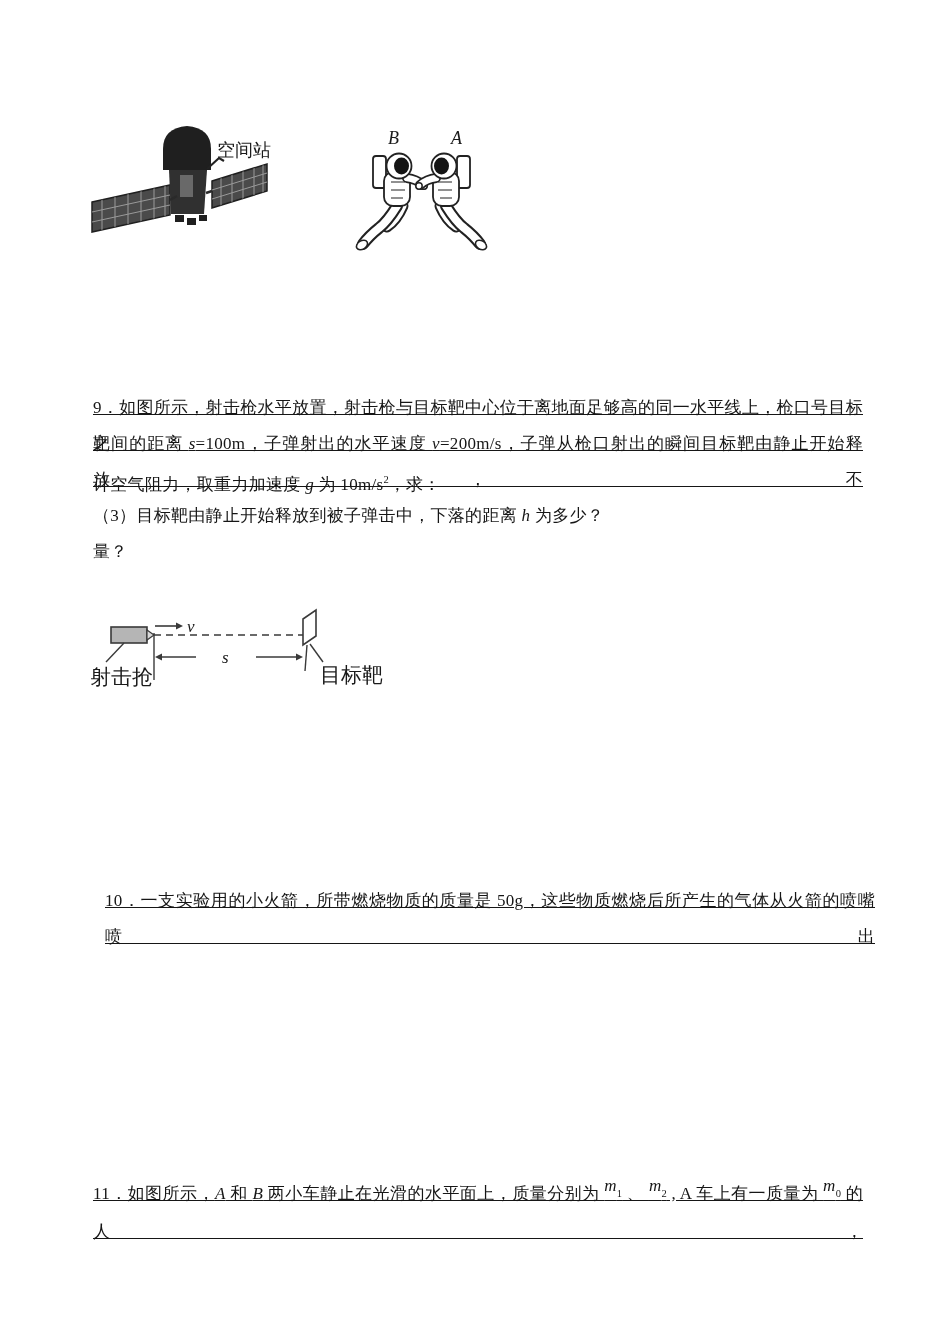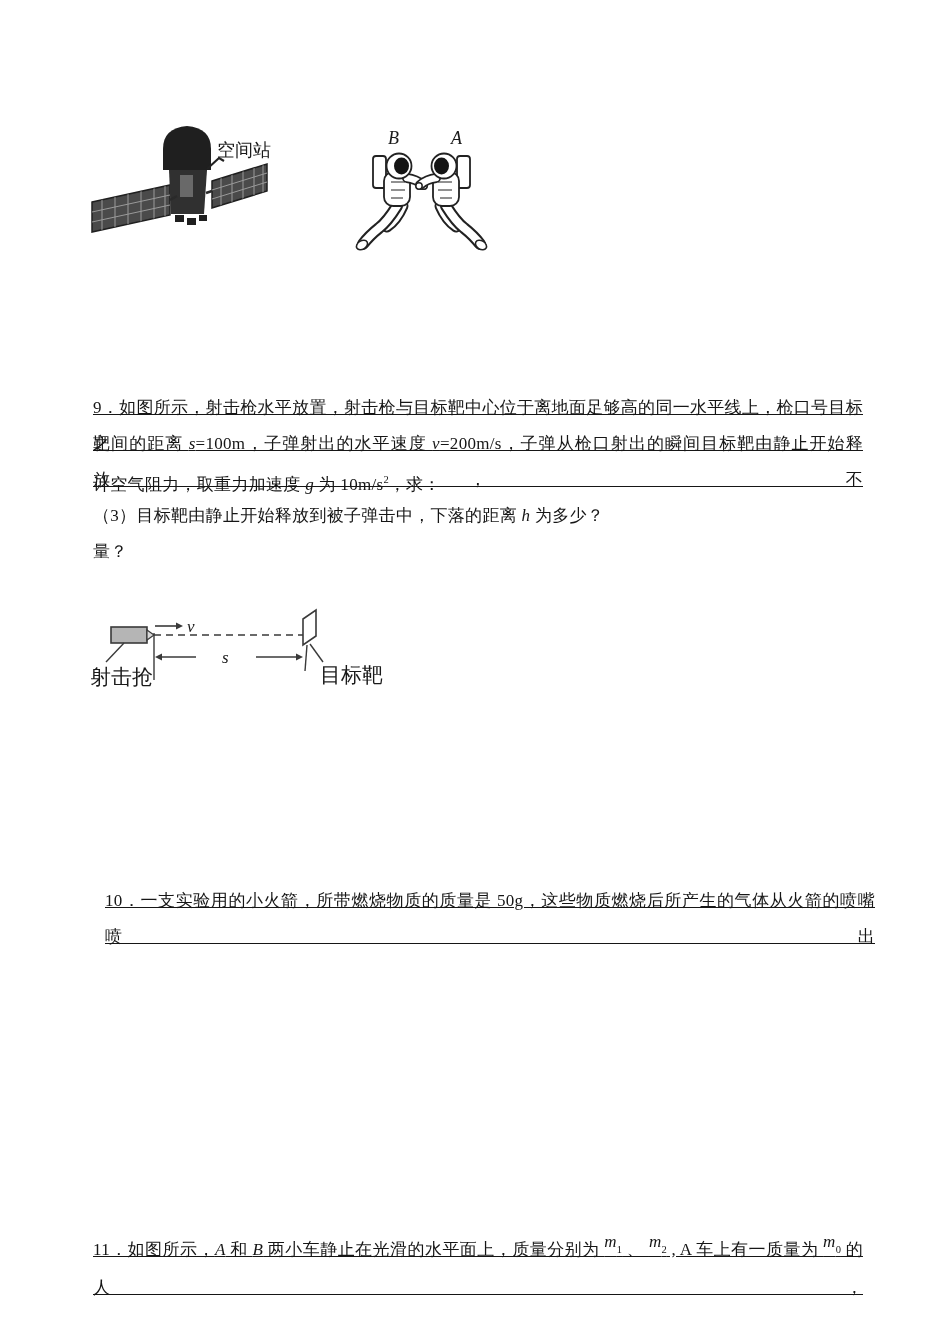--- a/index.html
+++ b/index.html
@@ -166,15 +166,15 @@
     <line x1="220" y1="46" x2="233" y2="64" stroke="#3a3a3a" stroke-width="1.4"></line>
   </g>
   <text class="diagram-label" x="0" y="86">射击抢</text>
   <text class="diagram-label" x="230" y="84">目标靶</text>
 </svg>
 
 <div class="qblock" style="left:93px;top:883px;width:770px;margin-left:12px;">
   <div class="qline just"><span>10．一支实验用的小火箭，所带燃烧物质的质量是 50g，这些物质燃烧后所产生的气体从火箭的喷嘴喷出</span></div>
 </div>
 
-<div class="qblock" style="left:93px;top:1232px;width:770px;">
+<div class="qblock" style="left:93px;top:1176px;width:770px;">
   <div class="qline just"><span>11．如图所示，</span><span class="it">A</span><span> 和 </span><span class="it">B</span><span> 两小车静止在光滑的水平面上，质量分别为 </span><span class="it raised">m</span><span class="sub raised">1</span><span> 、 </span><span class="it raised">m</span><span class="sub raised">2</span><span> , A 车上有一质量为 </span><span class="it raised">m</span><span class="sub raised">0</span><span> 的人，</span></div>
 </div>
 
 </body></html>

